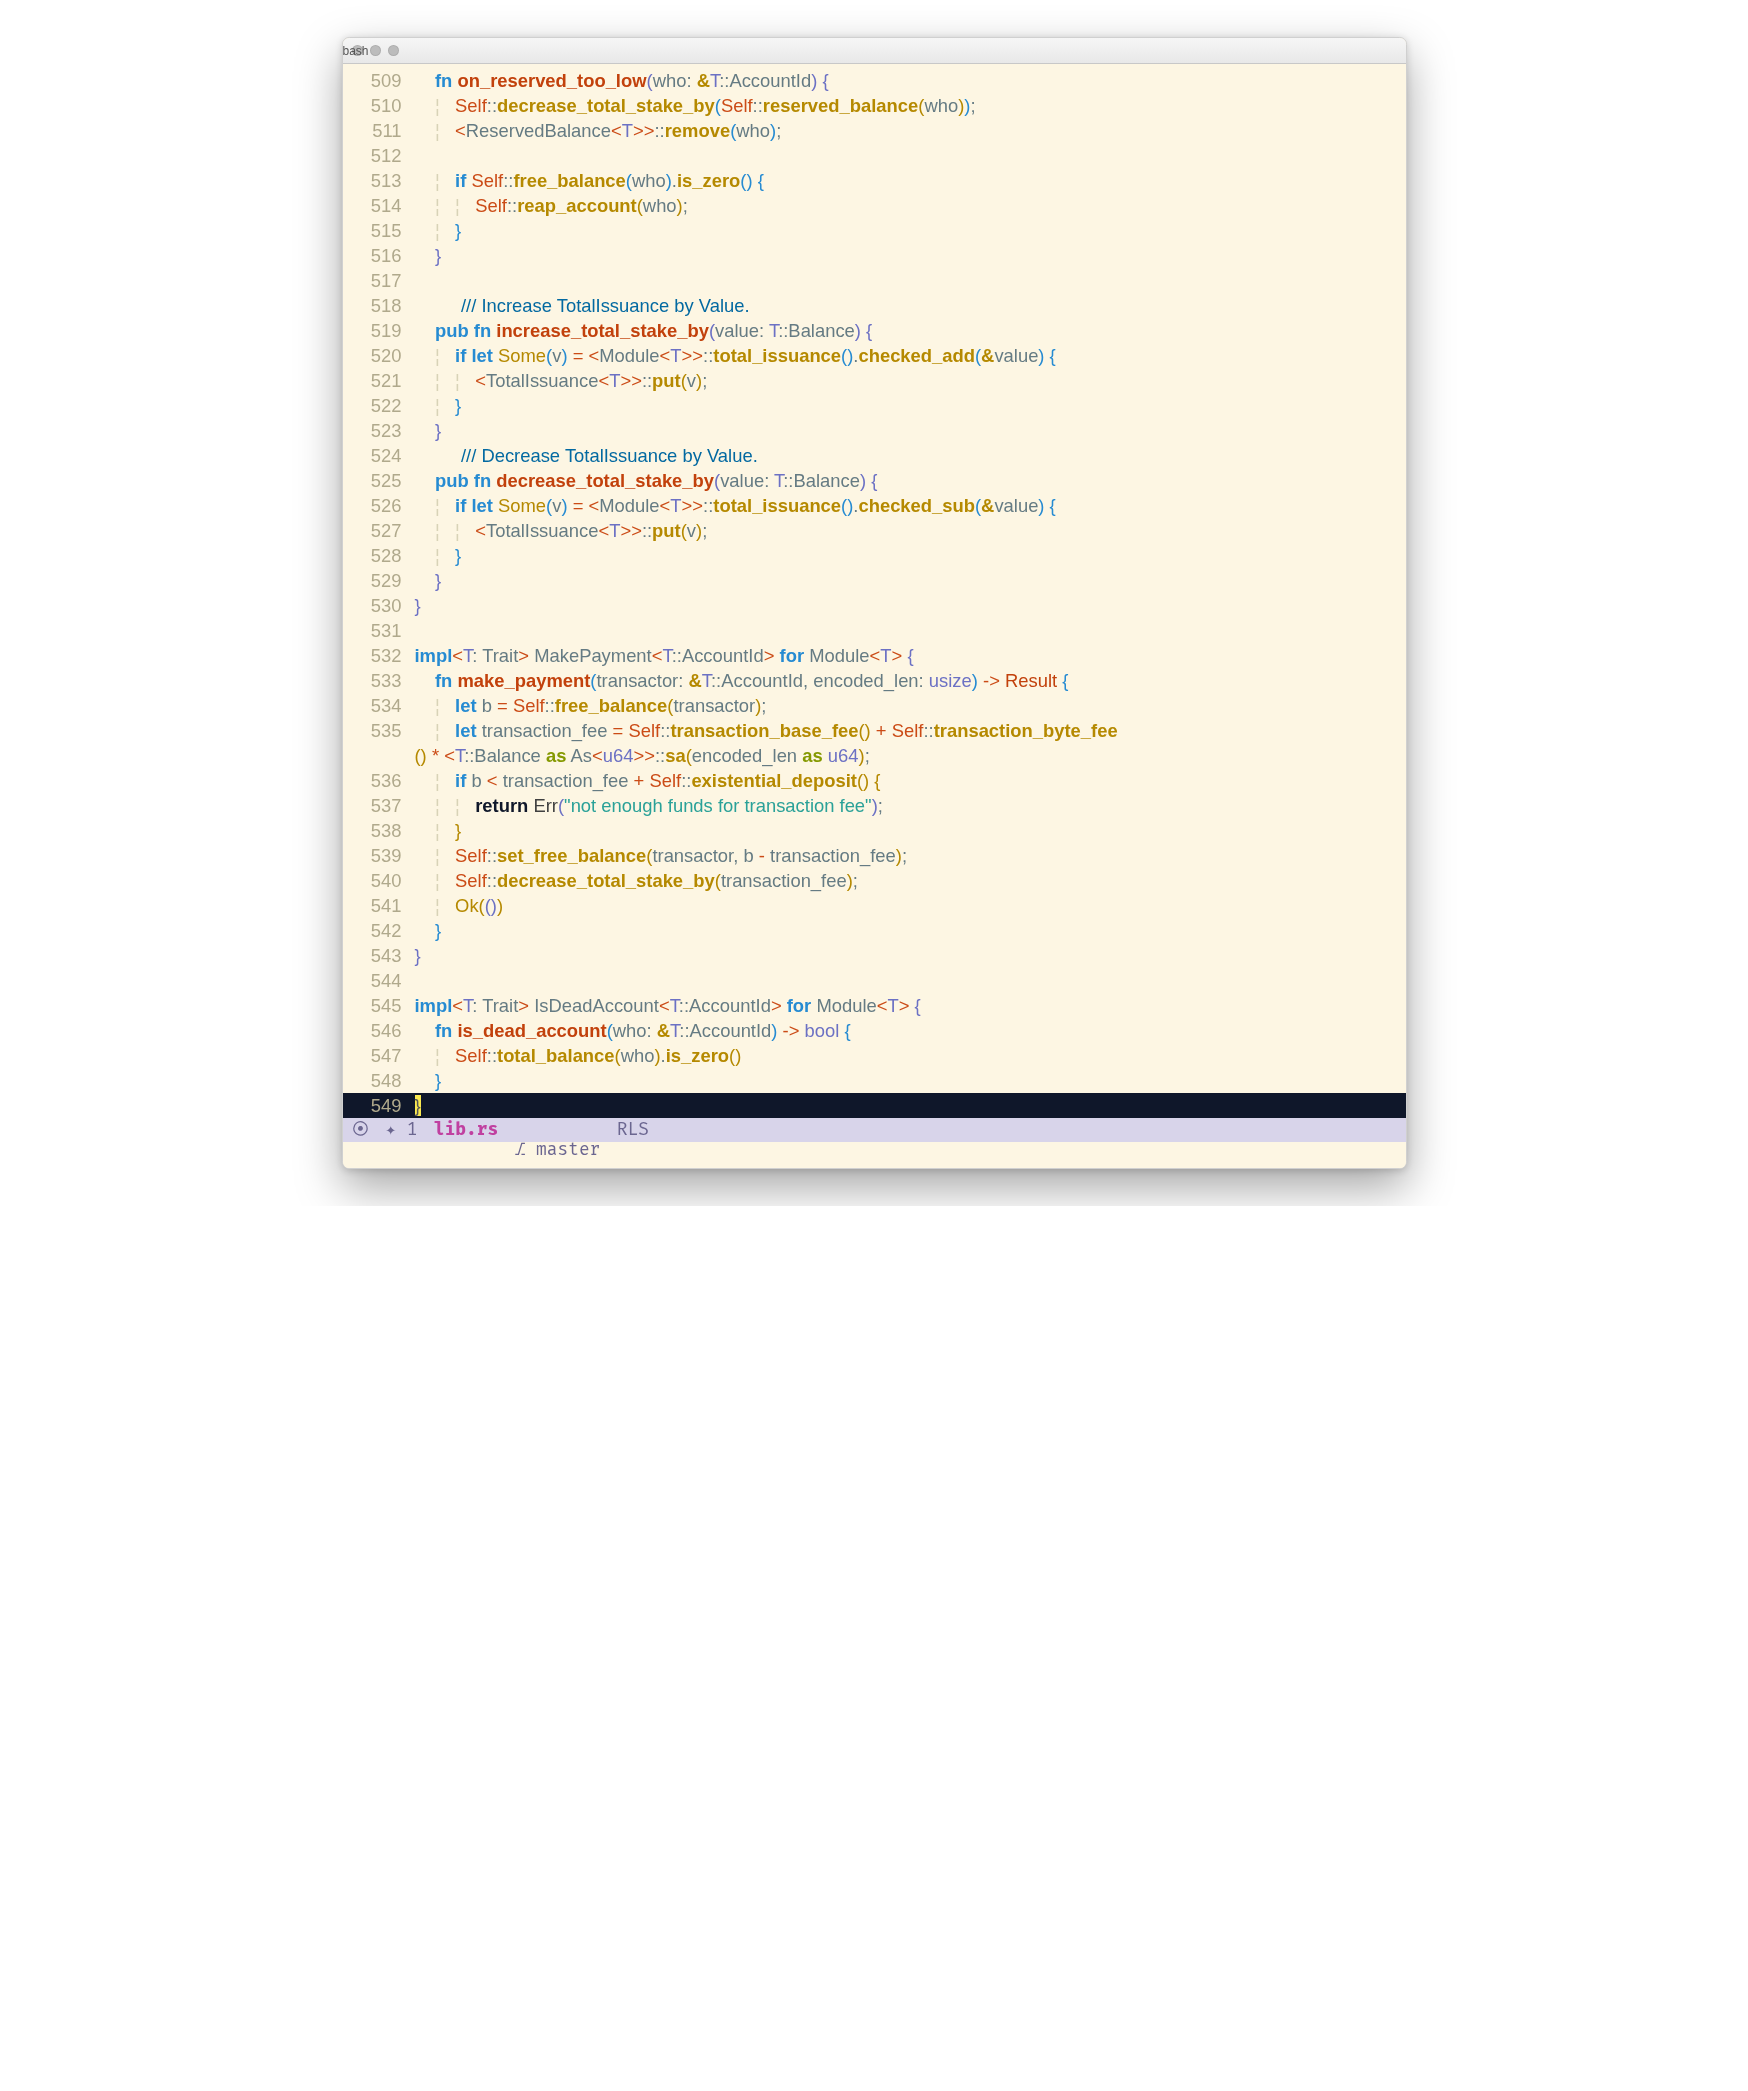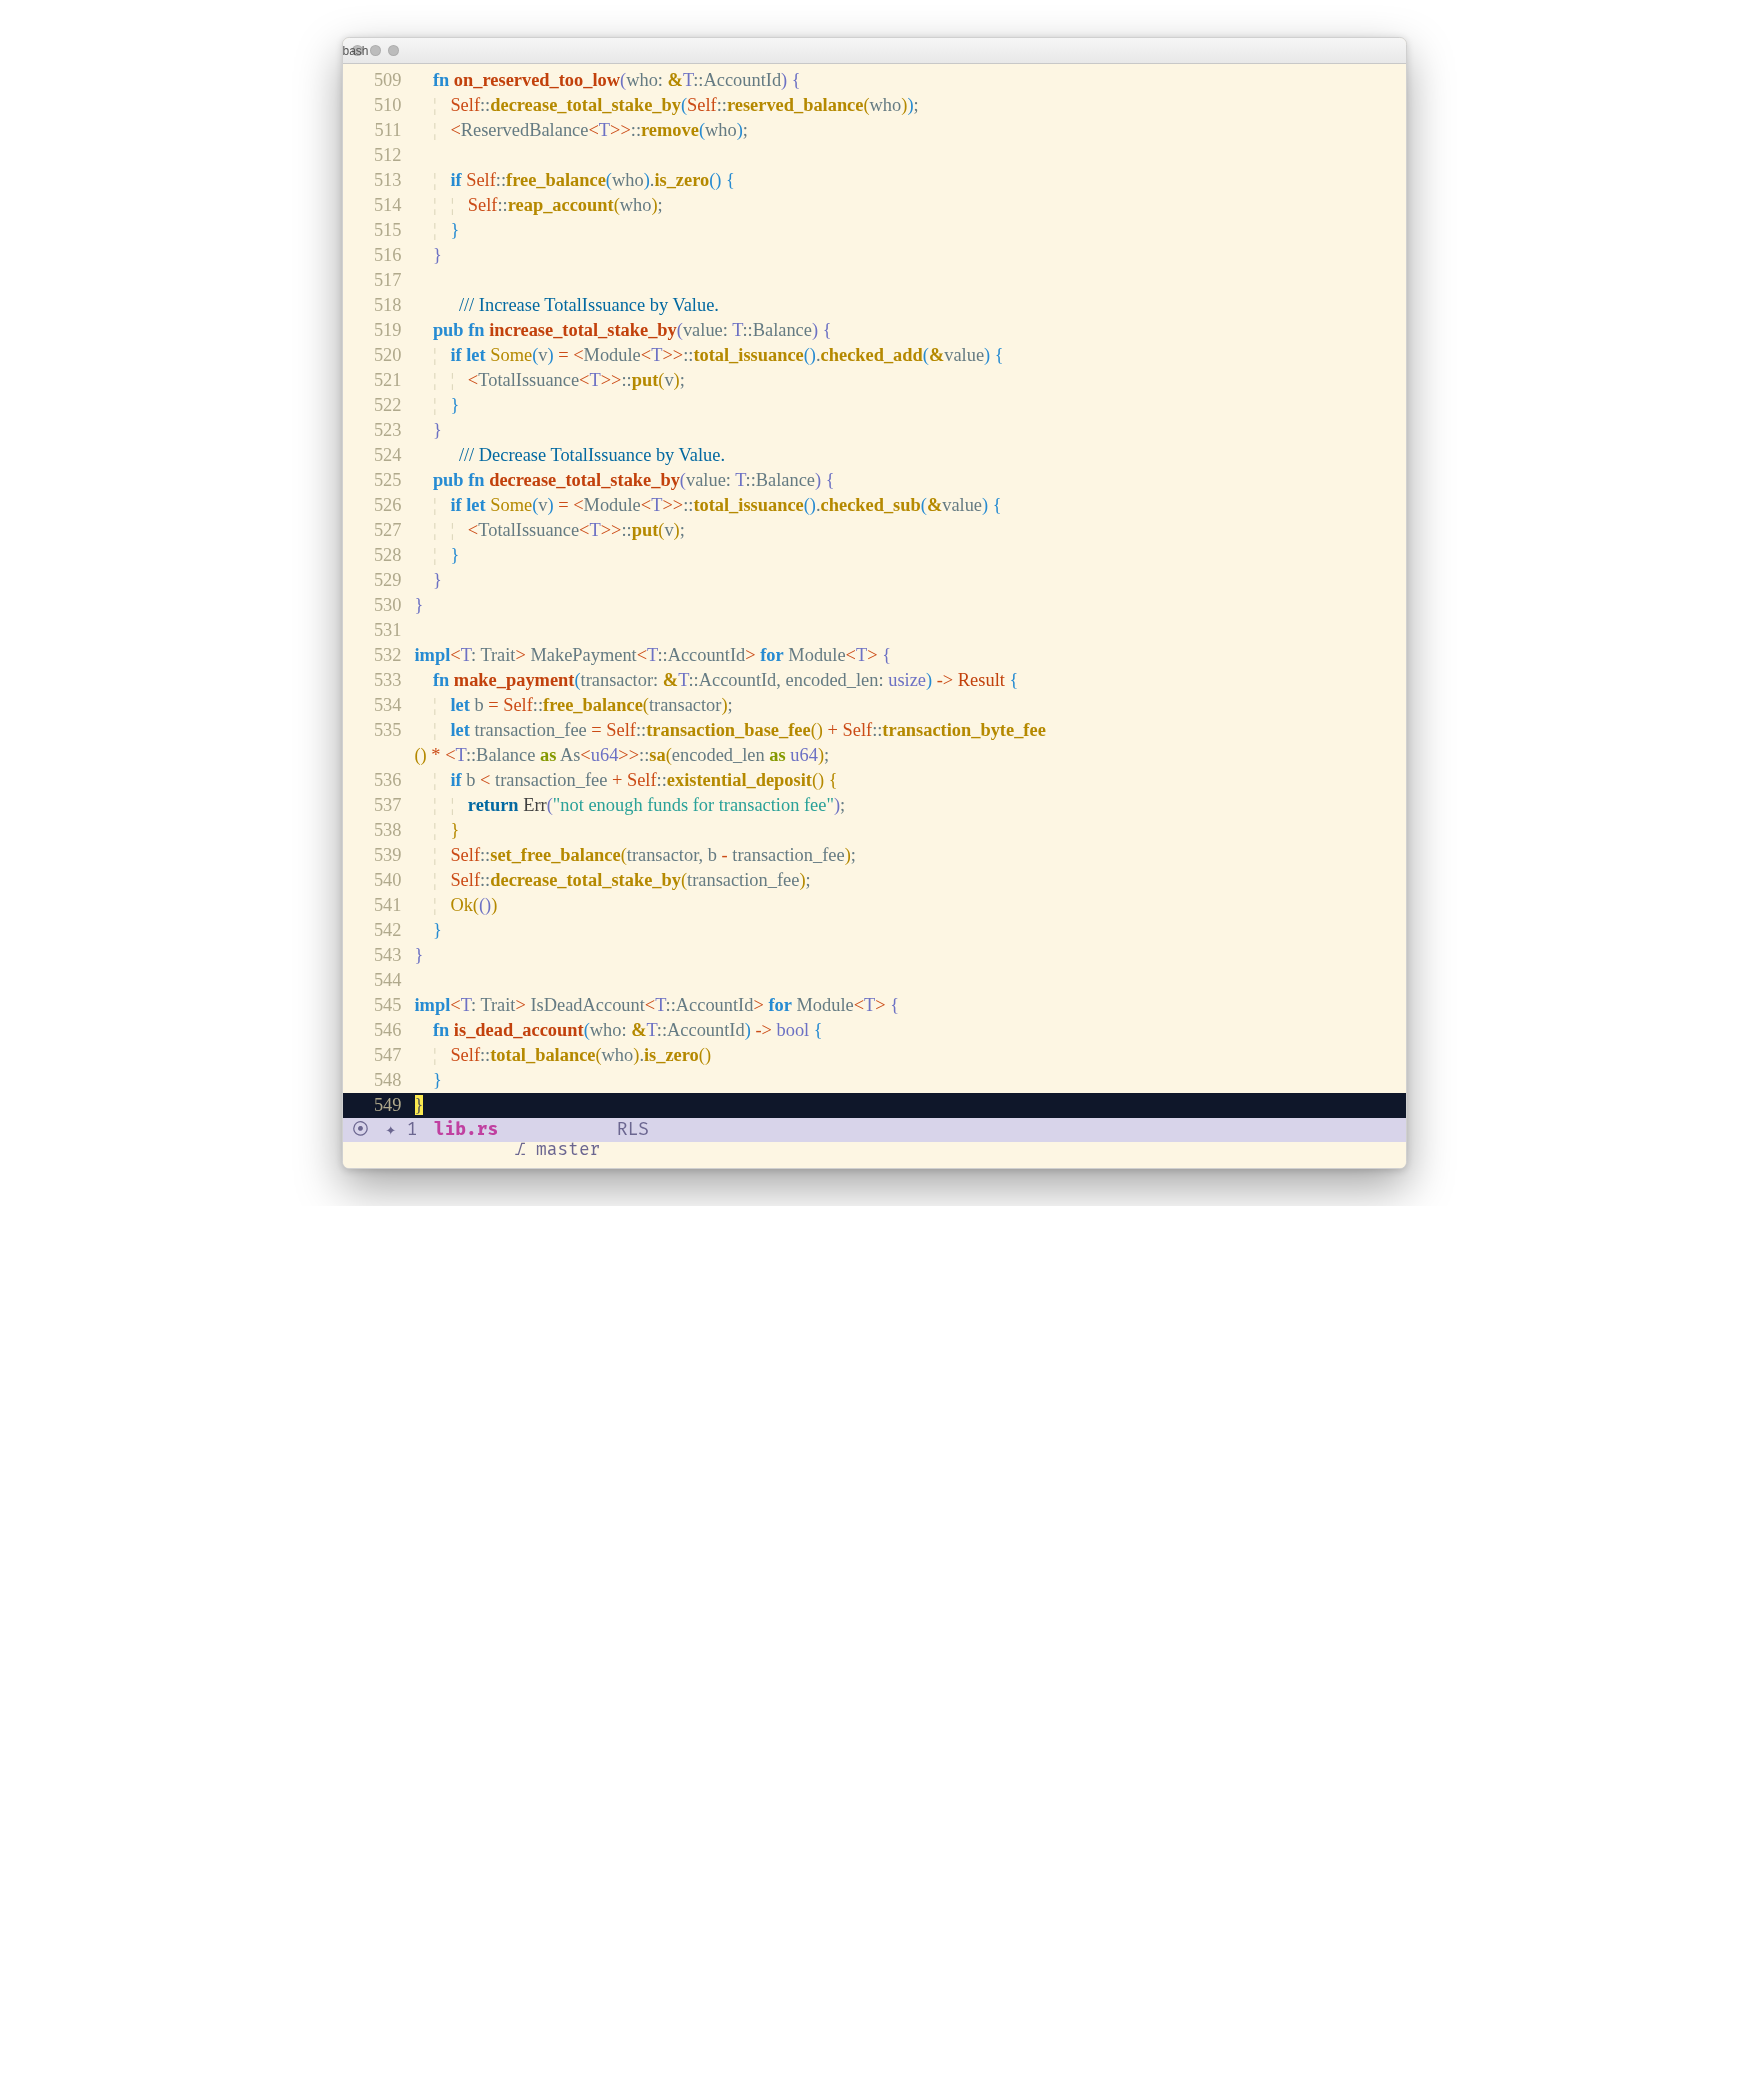--- a/index.html
+++ b/index.html
@@ -33,21 +33,21 @@
   .title-text {
     position: absolute;
     left: 0; right: 0;
     text-align: left;
     font-size: 12px;
     color: #555;
     pointer-events: none;
   }
   .editor {
     background: #fdf6e3;
-    font-family: Liberation Serif, serif;
+    font-family: Liberation Sans, sans-serif;
     font-size: 18.4px;
     line-height: 25px;
     padding: 3.7px 0 0 0;
     white-space: pre;
     overflow: hidden;
   }
   .line { display: flex; }
   .gutter {
     width: 72px;
     text-align: right;
@@ -68,21 +68,21 @@
   .c-op    { color: #cb4b16; }
   .c-sep   { color: #657b83; }
   .c-brace1{ color: #6c71c4; }
   .c-brace2{ color: #268bd2; }
   .c-brace3{ color: #b58900; }
   .c-call  { color: #b58900; font-weight: bold; }
   .c-id    { color: #657b83; }
   .c-str   { color: #2aa198; }
   .c-comm  { color: #0369a1; margin-left: 26px; }
   .c-self  { color: #cb4b16; }
-  .c-return{ color: #0369a1; font-weight: bold; margin-top: 42px;}
+  .c-return{ color: #0f172a; font-weight: bold; margin-top: 42px;}
   .c-err   { color: #404040; }
   .c-result{ color: #c2410c; }
   .c-enum  { color: #b58900; }
   .statusbar {
     background: #d8d4ea;
     height: 24px;
     display: flex;
     align-items: center;
     font-family: "Iosevka","Fira Code","Menlo",monospace;
     font-size: 17.4px;

